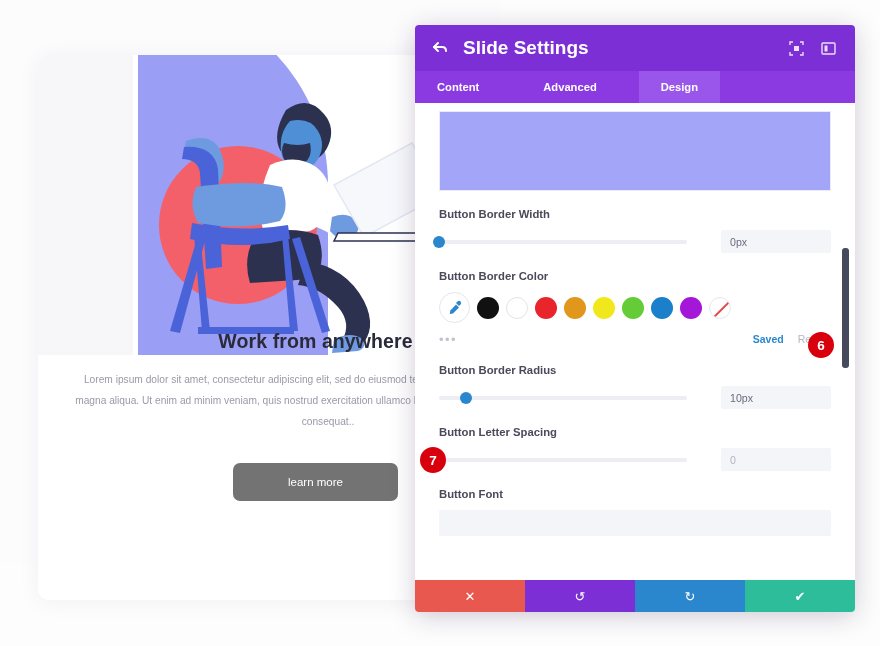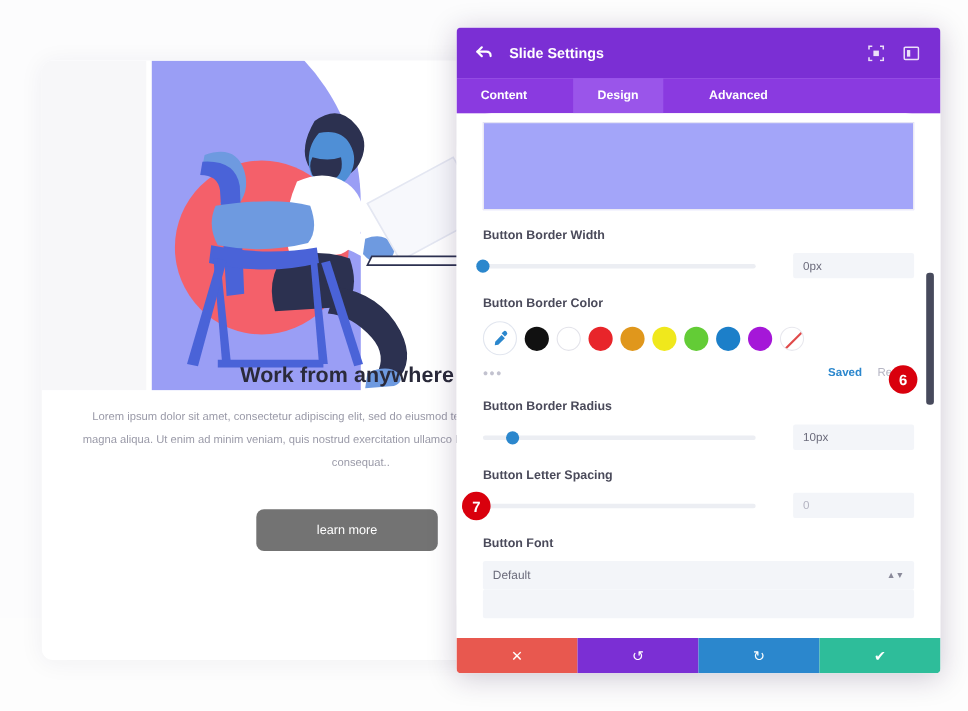--- a/index.html
+++ b/index.html
@@ -54,21 +54,21 @@
     box-shadow: 0 4px 26px rgba(40,20,70,.22);
     overflow: hidden; display: flex; flex-direction: column;
   }
   #modal-header {
     height: 46px; background: #7b2fd4;
     display: flex; align-items: center; padding: 0 16px;
     flex: 0 0 auto;
   }
   #back-icon { width: 18px; height: 18px; cursor: pointer; flex: 0 0 auto; }
   #modal-title {
-    color: #fff; font-size: 13px; font-weight: bold;
+    color: #fff; font-size: 19px; font-weight: bold;
     margin-left: 14px; flex: 1 1 auto;
   }
   .header-icon-btn {
     width: 22px; height: 22px; margin-left: 10px; cursor: pointer;
     display: flex; align-items: center; justify-content: center;
     opacity: .85;
   }
 
   #modal-tabs {
     height: 32px; background: #8a3ae0; display: flex; flex: 0 0 auto; gap: 20px;
@@ -253,22 +253,22 @@
     <span class="header-icon-btn">
       <svg width="15" height="15" viewBox="0 0 15 15">
         <rect x="1" y="2" width="13" height="11" stroke="#fff" stroke-width="1.4" fill="none" rx="1"></rect>
         <rect x="3.5" y="4.5" width="3" height="6" fill="#fff"></rect>
       </svg>
     </span>
   </div>
 
   <div id="modal-tabs">
     <button class="modal-tab">Content</button>
+    <button class="modal-tab">Advanced</button>
     <button class="modal-tab active">Design</button>
-    <button class="modal-tab">Advanced</button>
   </div>
 
   <div id="modal-scroll">
 
     <div id="color-preview-block" style="background: rgb(163, 165, 249);"></div>
 
     <div class="field-label">Button Border Width</div>
     <div class="slider-row">
       <div class="slider-track">
         <div class="slider-knob" id="knob-border-width" style="left: 0%;"></div>
@@ -310,24 +310,20 @@
 
     <div class="field-label">Button Letter Spacing</div>
     <div class="slider-row">
       <div class="slider-track">
         <div class="slider-knob" id="knob-letter-spacing" style="left: 0%;"></div>
       </div>
       <input class="value-box muted" id="val-letter-spacing" readonly="" value="0" style="">
     </div>
 
     <div class="field-label">Button Font</div>
-    <div class="select-field">
-      <span>Default</span>
-      <span class="select-arrow">▲▼</span>
-    </div>
 
     <div class="select-field muted">
       
       
     </div>
 
     <div id="modal-scrollbar"></div>
   </div>
 
   <div id="modal-actions">

